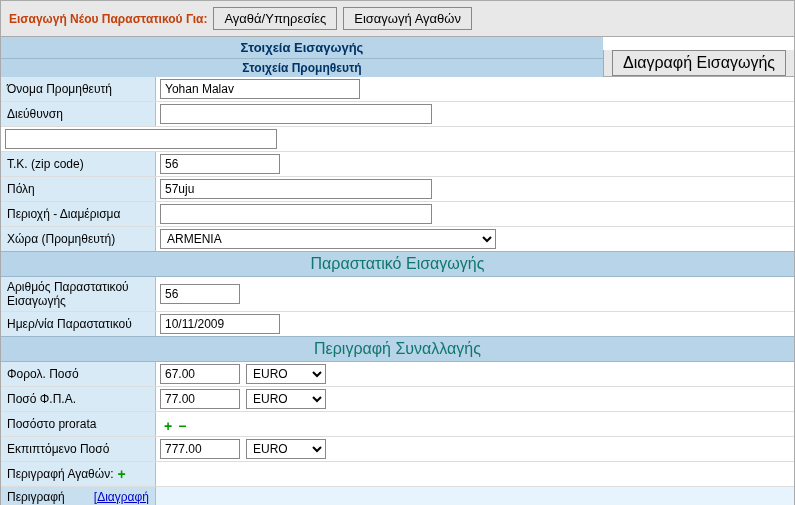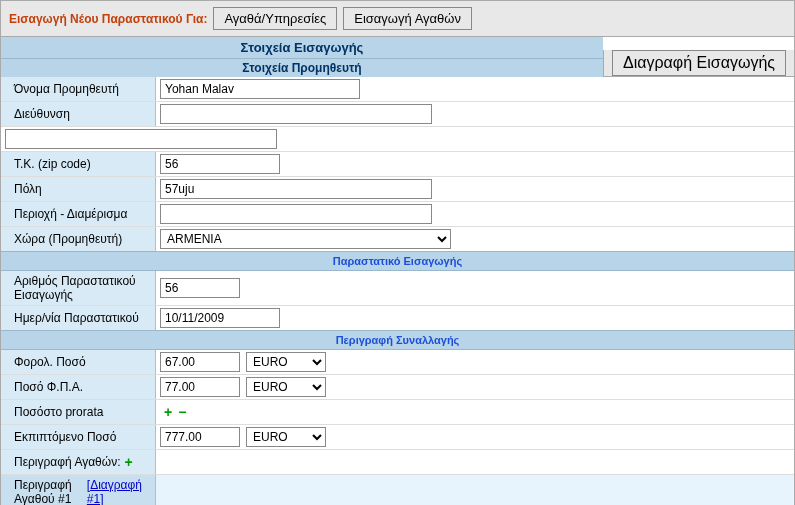--- a/index.html
+++ b/index.html
@@ -60,21 +60,21 @@
       display: flex;
       align-items: center;
       border-bottom: 1px solid #ddd;
       min-height: 24px;
     }
     .form-row:last-child { border-bottom: none; }
     .label-cell {
       width: 155px;
       min-width: 155px;
       background: #d8eaf5;
-      padding: 3px 13px;
+      padding: 3px 6px;
       font-size: 12px;
       color: #000;
       border-right: 1px solid #aac0d0;
       min-height: 24px;
       display: flex;
       align-items: center;
     }
     .value-cell {
       flex: 1;
       padding: 2px 4px;
@@ -93,21 +93,21 @@
     .input-short { width: 120px; }
     .input-num { width: 80px; }
     select.form-select {
       border: 1px solid #888;
       padding: 1px 2px;
       font-size: 12px;
       height: 20px;
       background: #fff;
     }
     .select-currency { width: 80px; }
-    .select-long { width: 291px; }
+    .select-long { width: 336px; }
     .delete-btn {
       padding: 3px 10px;
       background: #e8e8e8;
       border: 1px solid #888;
       cursor: pointer;
       font-size: 16px;
       color: #000;
     }
     .green-plus {
       color: #009900;
@@ -124,23 +124,23 @@
       margin-left: 2px;
     }
     .link-blue {
       color: #0000cc;
       text-decoration: underline;
       cursor: pointer;
     }
     .section-divider {
       background: #b8d4e8;
       text-align: center;
-      font-weight: bold;
-      font-size: 11px;
-      color: #1d4ed8;
+      font-weight: normal;
+      font-size: 16px;
+      color: #0f766e;
       padding: 3px 0;
       border-top: 1px solid #9ab8cc;
       border-bottom: 1px solid #9ab8cc;
     }
     .header-wrapper {
       display: flex;
       align-items: flex-end;
     }
     .header-titles {
       flex: 1;
@@ -153,21 +153,21 @@
       border-left: 1px solid #aaa;
       border-bottom: 1px solid #aaa;
     }
     .currency-row-value {
       display: flex;
       align-items: center;
       gap: 6px;
     }
     .prorata-row {
       display: flex;
-      align-items: center;
+      align-items: flex-end;
       border-bottom: 1px solid #ddd;
       min-height: 24px;
     }
   </style>
 </head>
 <body>
 
 <div class="outer">
 
   <div class="top-bar">

